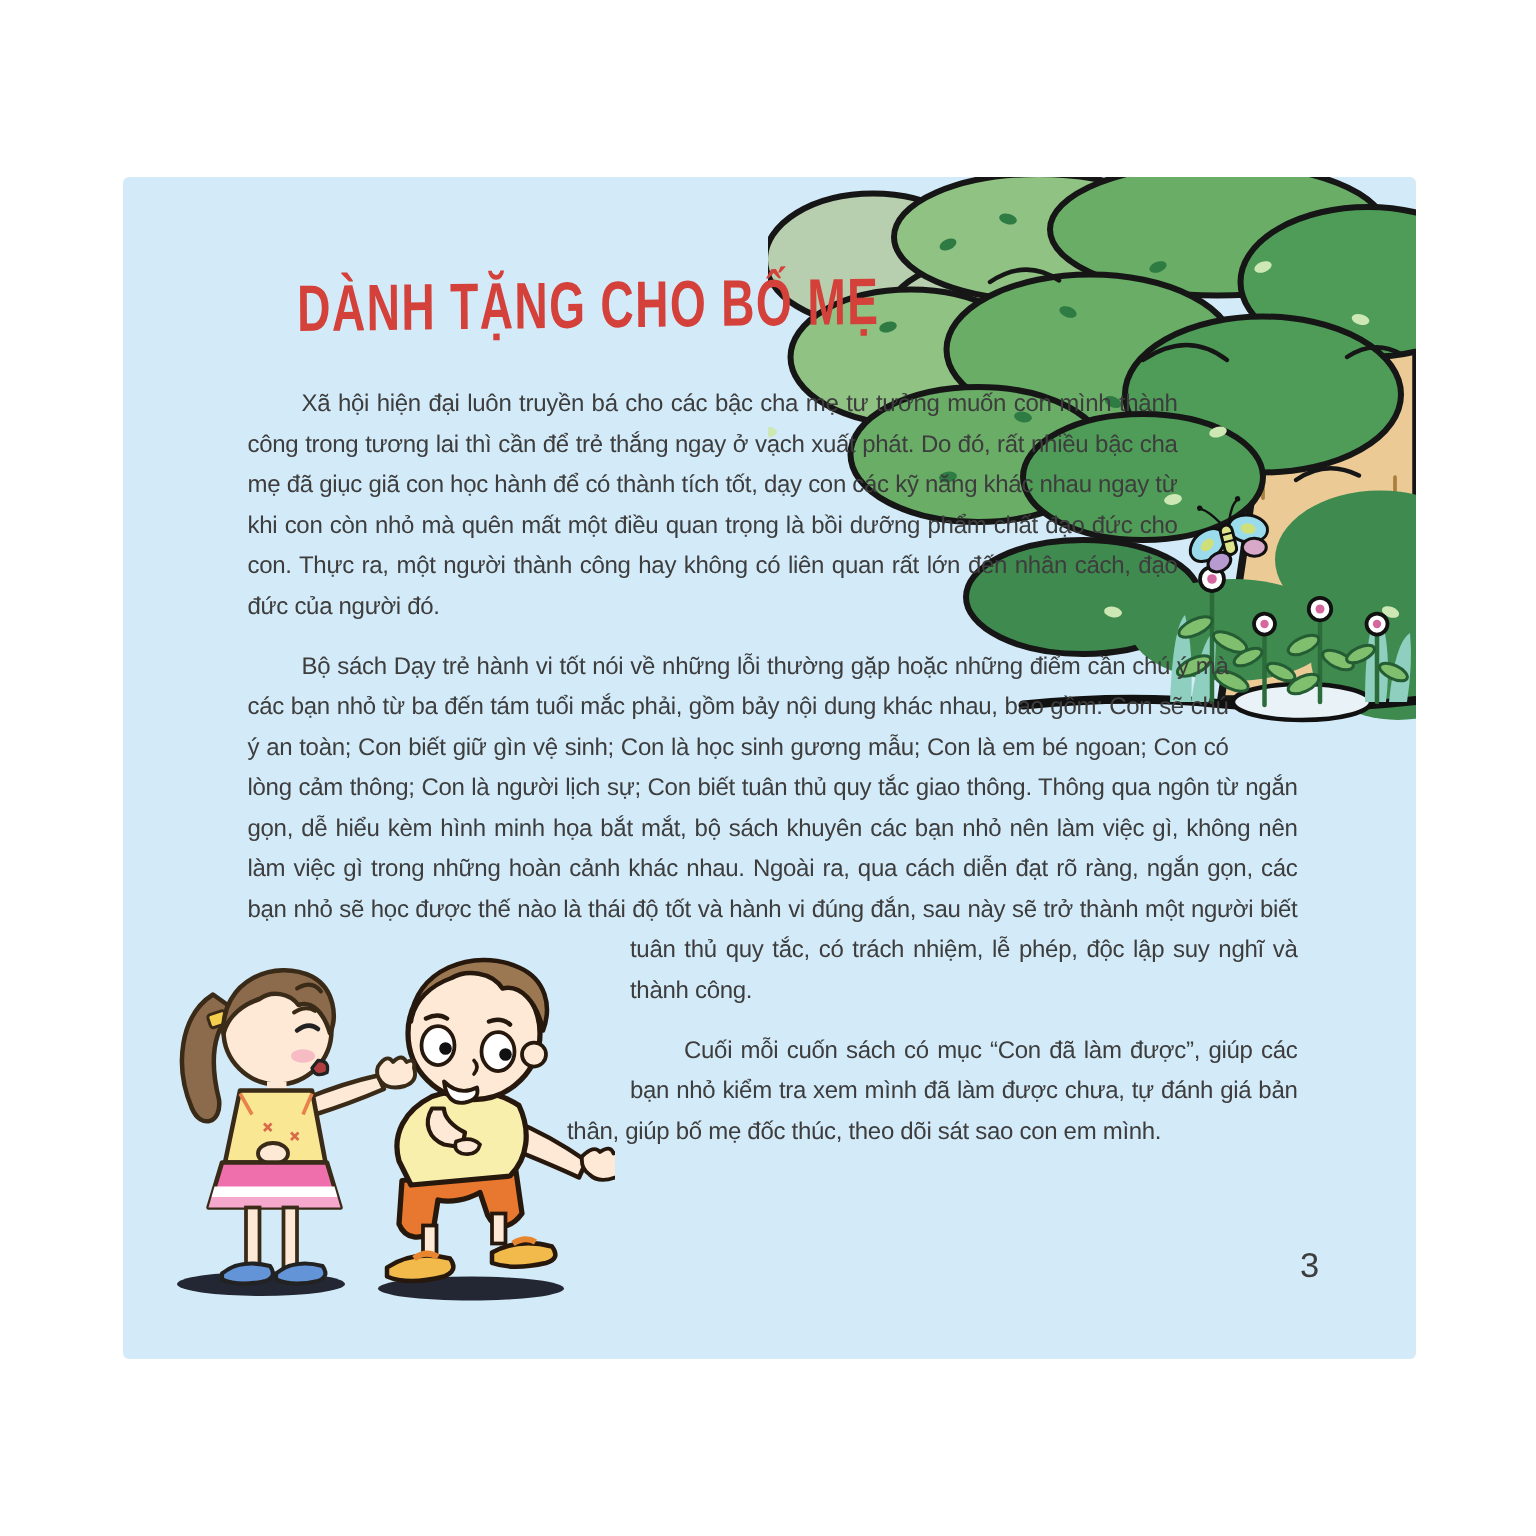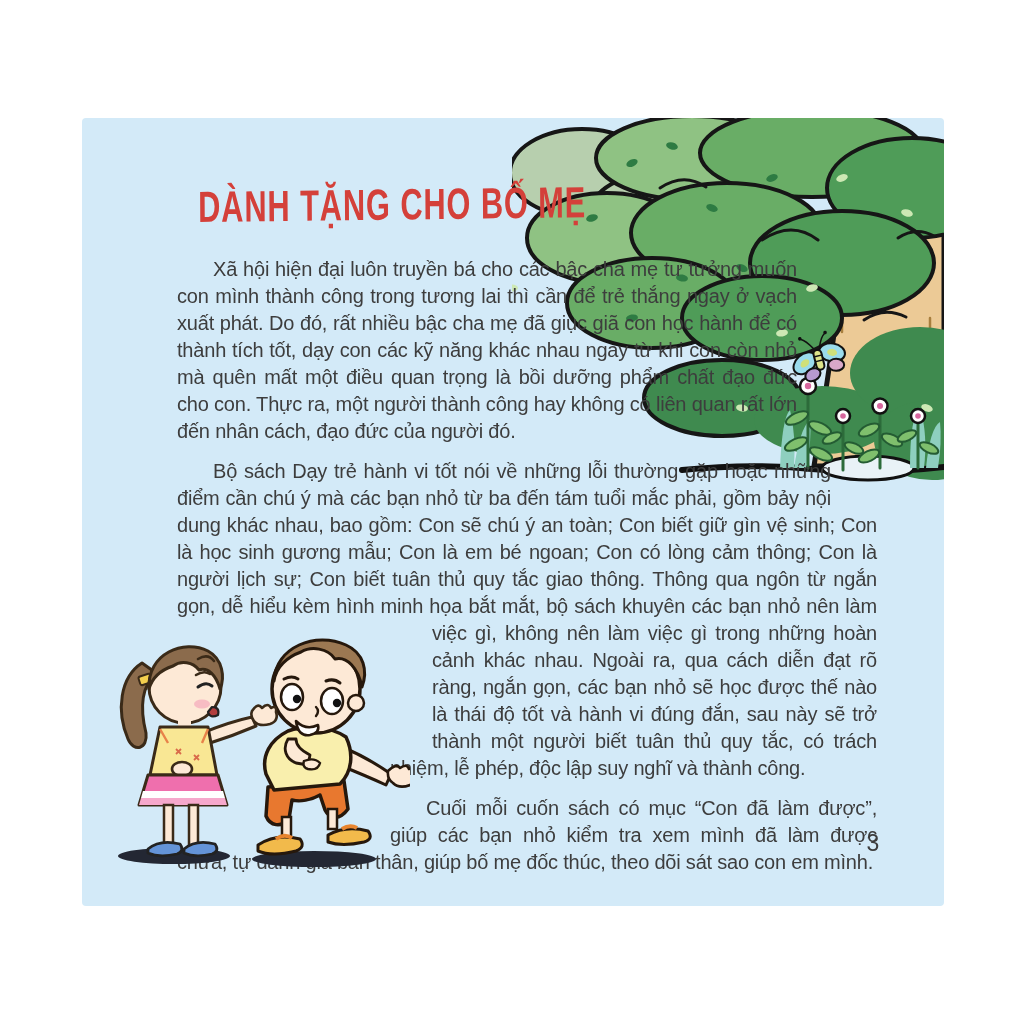--- a/index.html
+++ b/index.html
@@ -30,26 +30,25 @@
     font-weight:bold;
     color:var(--title-red,#d4403a);
     letter-spacing:1px;
     transform:scale(0.88,1.25) rotate(-0.5deg);
     transform-origin:left top;
     white-space:nowrap;
   }
   .text-flow{
     position:absolute;
     left:83px;top:138px;width:700px;
-    font-size:20px;
+    font-size:16px;
     line-height:27px;
     letter-spacing:-0.2px;
     color:var(--body-text,#3d3d3d);
     text-align:justify;
-    margin-left:12px;
   }
   .text-flow p{
     margin:0 0 13px 0;
     text-indent:36px;
   }
   .text-flow .it{}
   .float-tree{
     float:right;width:80px;height:232px;
     shape-outside:polygon(0 0,80px 0,80px 232px,40px 232px,40px 147px,0 147px);
     shape-margin:6px;

